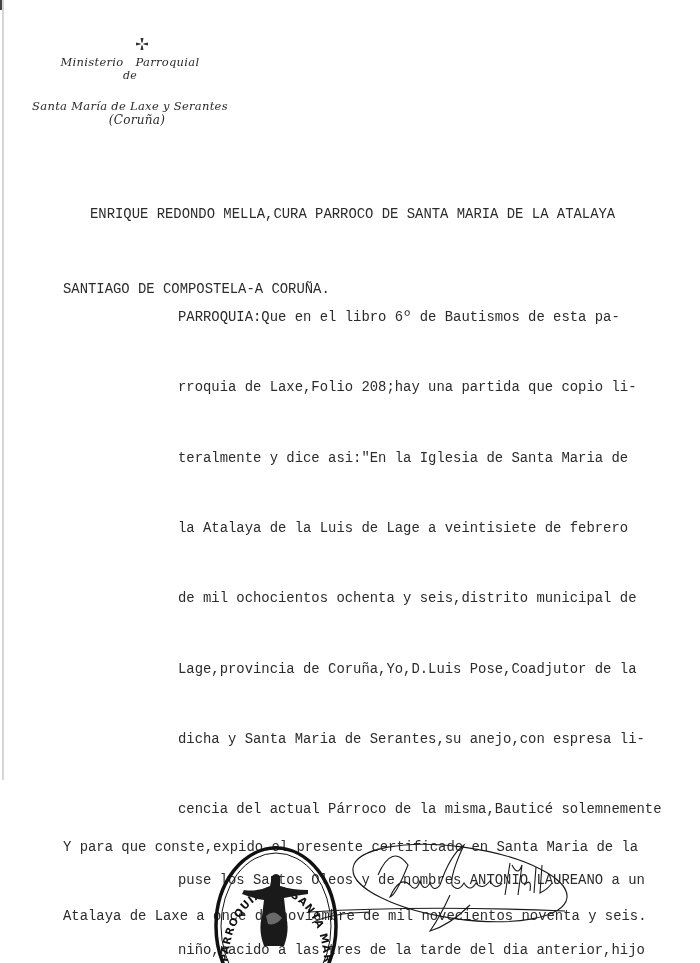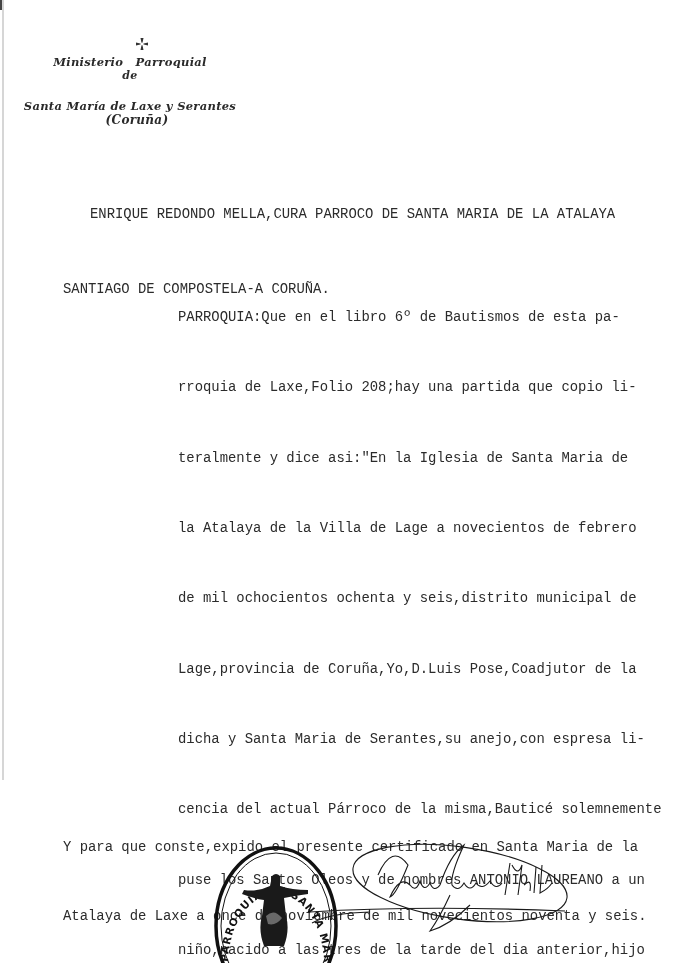--- a/index.html
+++ b/index.html
@@ -47,21 +47,20 @@
       width: 12px;
       height: 12px;
       margin: 0 auto 0 auto;
       left: 12px;
     }
     .lh-line {
       font-size: 11.5px;
       line-height: 14px;
       letter-spacing: 0.3px;
       white-space: nowrap;
-      font-weight: bold;
     }
     .lh-line.l1 { margin-top: 5px; word-spacing: 8px; }
     .lh-line.l2 { font-size: 11px; }
     .lh-line.l3 { margin-top: 16px; }
     .lh-line.l4 { font-size: 12px; margin-left: 14px; }
 
     
     .tw {
       font-family: "Liberation Mono", "DejaVu Sans Mono", monospace;
       font-size: 13.9px;
@@ -129,21 +128,21 @@
 
 <div class="tw heading">
   <span class="hline first">ENRIQUE REDONDO MELLA,CURA PARROCO DE SANTA MARIA DE LA ATALAYA</span>
   <span class="hline">SANTIAGO DE COMPOSTELA-A CORUÑA.</span>
 </div>
 
 <div class="tw body-text">
   <span class="bline">PARROQUIA:Que en el libro 6º de Bautismos de esta pa-</span>
   <span class="bline">rroquia de Laxe,Folio 208;hay una partida que copio li-</span>
   <span class="bline">teralmente y dice asi:"En la Iglesia de Santa Maria de</span>
-  <span class="bline">la Atalaya de la Villa de Lage a novecientos de febrero</span>
+  <span class="bline">la Atalaya de la Luis de Lage a veintisiete de febrero</span>
   <span class="bline">de mil ochocientos ochenta y seis,distrito municipal de</span>
   <span class="bline">Lage,provincia de Coruña,Yo,D.Luis Pose,Coadjutor de la</span>
   <span class="bline">dicha y Santa Maria de Serantes,su anejo,con espresa li-</span>
   <span class="bline">cencia del actual Párroco de la misma,Bauticé solemnemente</span>
   <span class="bline">puse los Santos Oleos y de nombres ANTONIO LAUREANO a un</span>
   <span class="bline">niño,nacido a las tres de la tarde del dia anterior,hijo</span>
   
   
   
   

